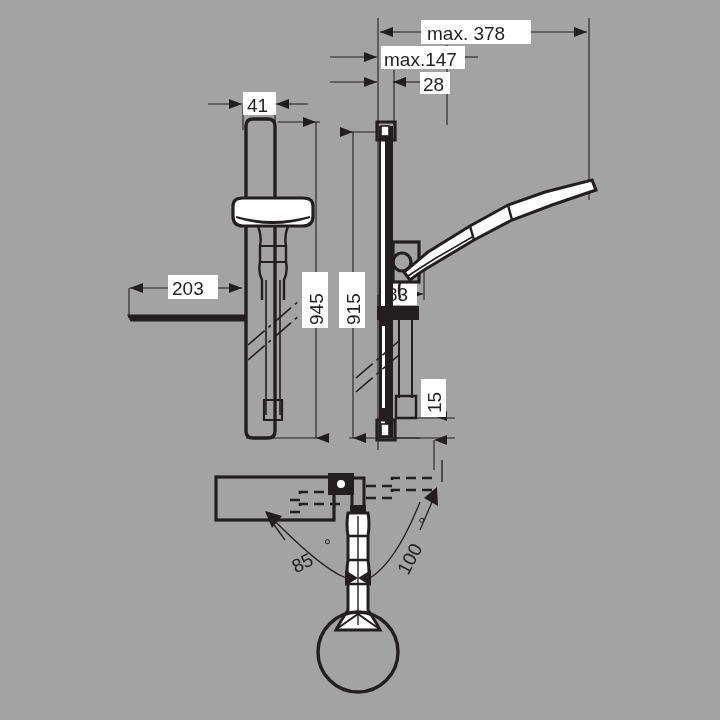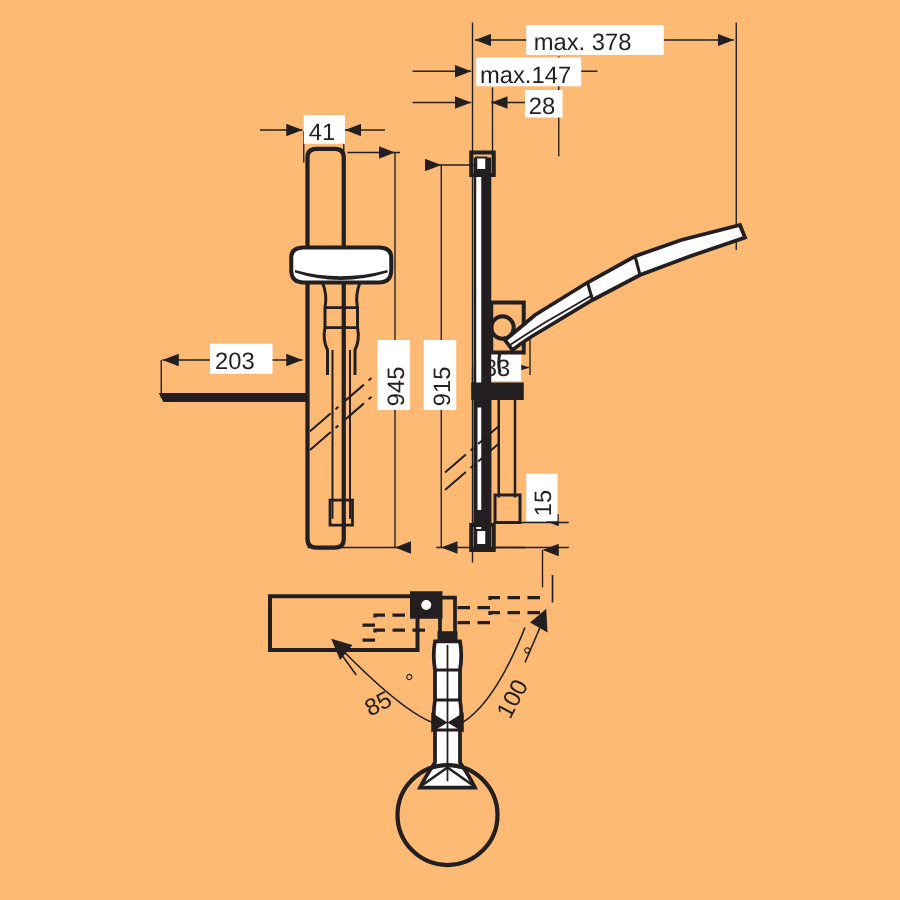--- a/index.html
+++ b/index.html
@@ -1,17 +1,17 @@
 <!DOCTYPE html>
 <html><head>
 <meta charset="utf-8">
 <style>
   html,body{margin:0;padding:0;background:#ffffff;}
   body{width:720px;height:720px;overflow:hidden;font-family:"Liberation Sans",sans-serif;}
-  #stage{position:relative;width:720px;height:720px;background:#fdba74;}
+  #stage{position:relative;width:720px;height:720px;background:#a3a3a3;}
   svg#drawing{display:block;width:720px;height:720px;}
   .dimtext{font-family:"Liberation Sans",sans-serif;font-size:19px;fill:#231f20;}
   .dimtext-sm{font-family:"Liberation Sans",sans-serif;font-size:18px;fill:#231f20;}
 </style>
 </head>
 <body>
 
 <div id="stage">
 <svg id="drawing" viewBox="0 0 720 720" xmlns="http://www.w3.org/2000/svg">
 

